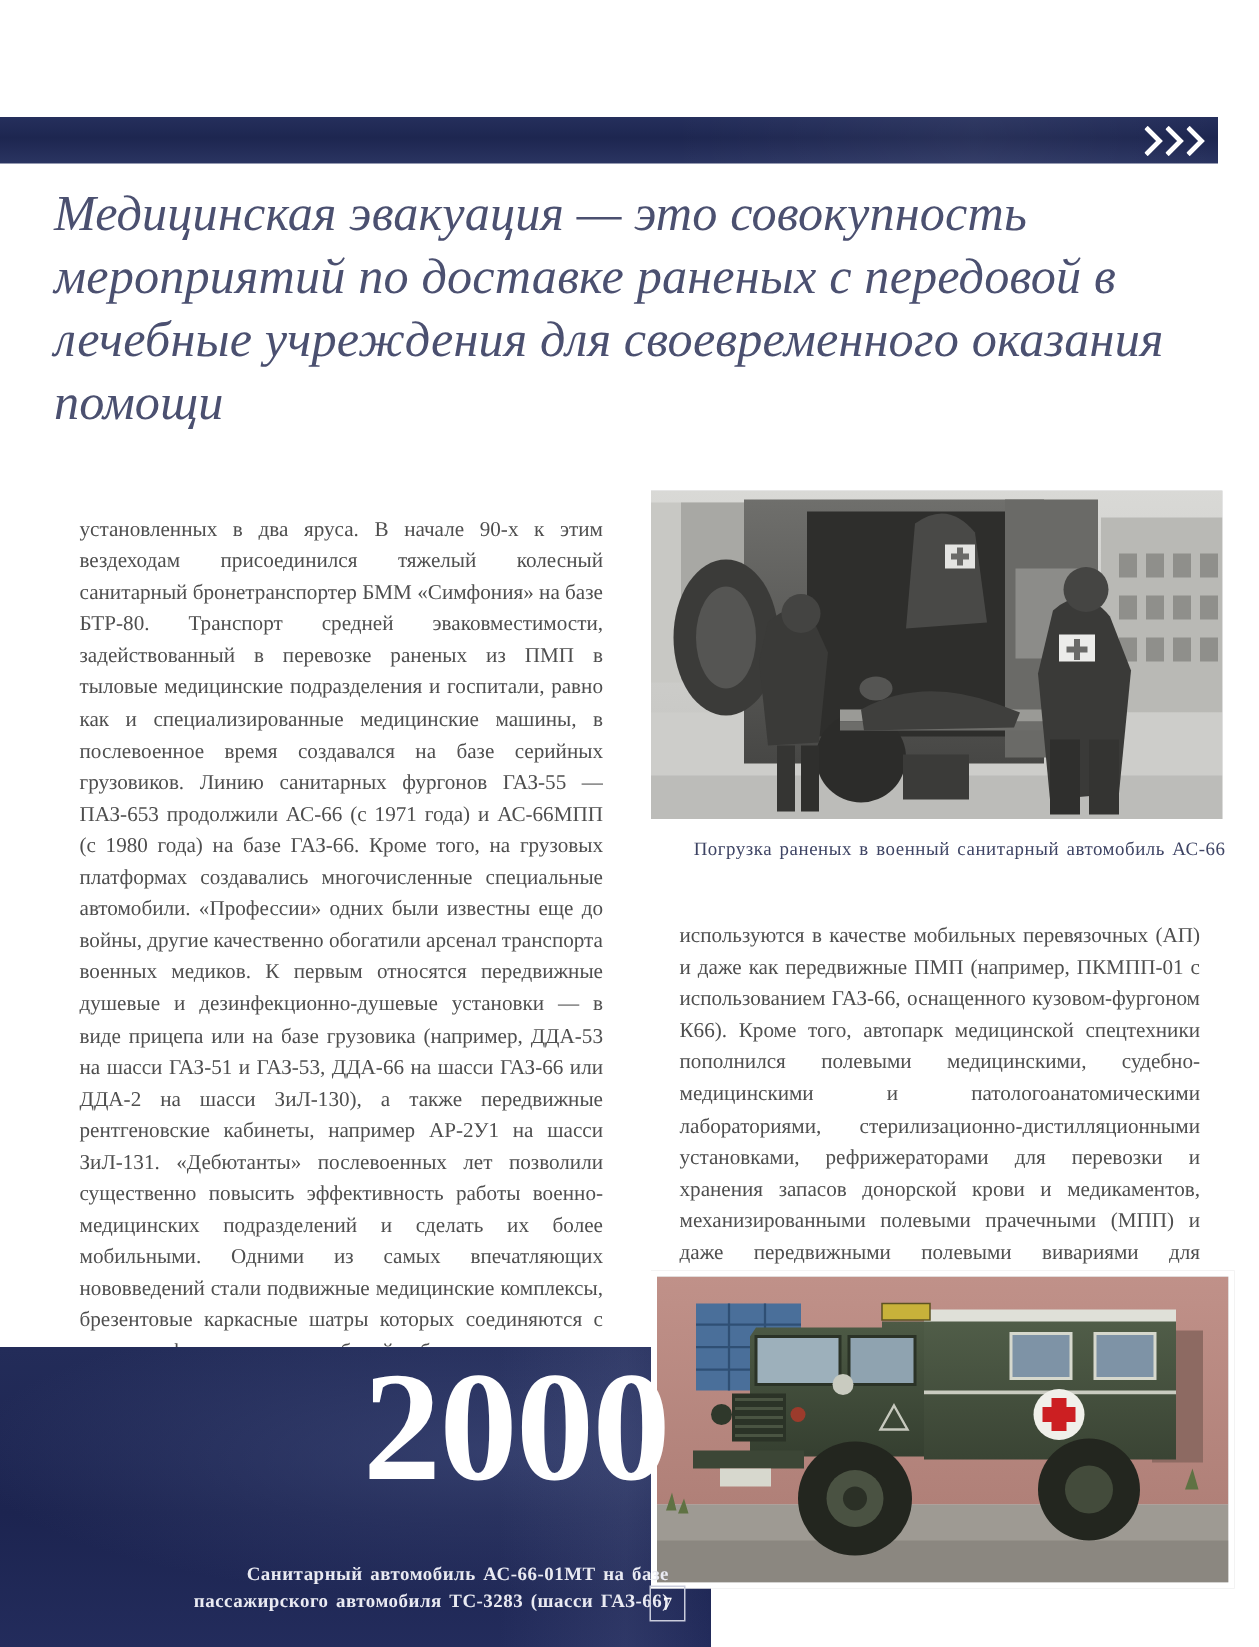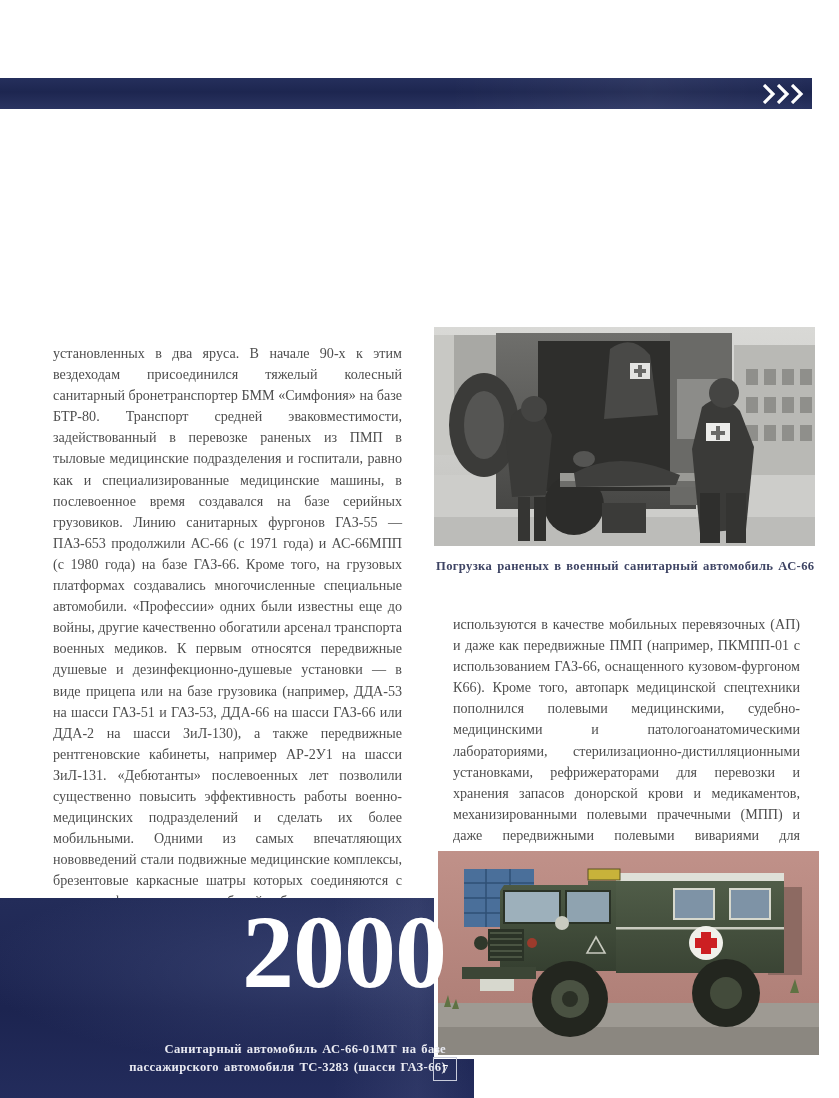--- a/index.html
+++ b/index.html
@@ -104,26 +104,27 @@
     box-sizing: content-box;
   }
   .photo svg { display: block; width: 100%; height: 100%; }
 
   .caption-top {
     position: absolute;
     left: 436px;
     top: 558px;
     width: 381px;
     font-family: "Liberation Serif", "DejaVu Serif", serif;
-    font-weight: bold;
+    font-weight: normal;
     font-size: 12.6px;
     line-height: 16px;
     color: #3e4464;
     letter-spacing: 0.35px;
     word-spacing: 1.5px;
+    text-align: right;
   }
 
   
   .bottom-band {
     position: absolute;
     left: 0;
     top: 898px;
     width: 474px;
     height: 200px;
     background:
@@ -196,20 +197,21 @@
       </svg>
       <svg width="13" height="20" viewBox="0 0 13 20" aria-hidden="true">
         <path d="M1 1 L10 10 L1 19" fill="none" stroke="#ffffff" stroke-width="3.2"></path>
       </svg>
       <svg width="13" height="20" viewBox="0 0 13 20" aria-hidden="true">
         <path d="M1 1 L10 10 L1 19" fill="none" stroke="#ffffff" stroke-width="3.2"></path>
       </svg>
     </span>
   </div>
 
+  <div class="headline">Медицинская эвакуация — это совокупность мероприятий по доставке раненых с передовой в лечебные учреждения для своевременного оказания помощи</div>
 
   <div class="col col-left">
     <p>установленных в два яруса. В начале 90-х к этим вездеходам присоединился тяжелый колесный санитарный бронетранспортер БММ «Симфония» на базе БТР-80. Транспорт средней эваковместимости, задействованный в перевозке раненых из ПМП в тыловые медицинские подразделения и госпитали, равно как и специализированные медицинские машины, в послевоенное время создавался на базе серийных грузовиков. Линию санитарных фургонов ГАЗ-55 — ПАЗ-653 продолжили АС-66 (с 1971 года) и АС-66МПП (с 1980 года) на базе ГАЗ-66. Кроме того, на грузовых платформах создавались многочисленные специальные автомобили. «Профессии» одних были известны еще до войны, другие качественно обогатили арсенал транспорта военных медиков. К первым относятся передвижные душевые и дезинфекционно-душевые установки — в виде прицепа или на базе грузовика (например, ДДА-53 на шасси ГАЗ-51 и ГАЗ-53, ДДА-66 на шасси ГАЗ-66 или ДДА-2 на шасси ЗиЛ-130), а также передвижные рентгеновские кабинеты, например АР-2У1 на шасси ЗиЛ-131. «Дебютанты» послевоенных лет позволили существенно повысить эффективность работы военно-медицинских подразделений и сделать их более мобильными. Одними из самых впечатляющих нововведений стали подвижные медицинские комплексы, брезентовые каркасные шатры которых соединяются с кузовами-фургонами автомобилей, образуя в результате единое, довольно обширное рабочее пространство. Такие комплексы, как правило,</p>
   </div>
 
   <div class="photo photo-top">
     <svg viewBox="0 0 381 219" preserveAspectRatio="none" aria-hidden="true">
       <defs>
         <linearGradient id="bwsky" x1="0" y1="0" x2="0" y2="1">
           <stop offset="0" stop-color="#d9d9d6"></stop>

